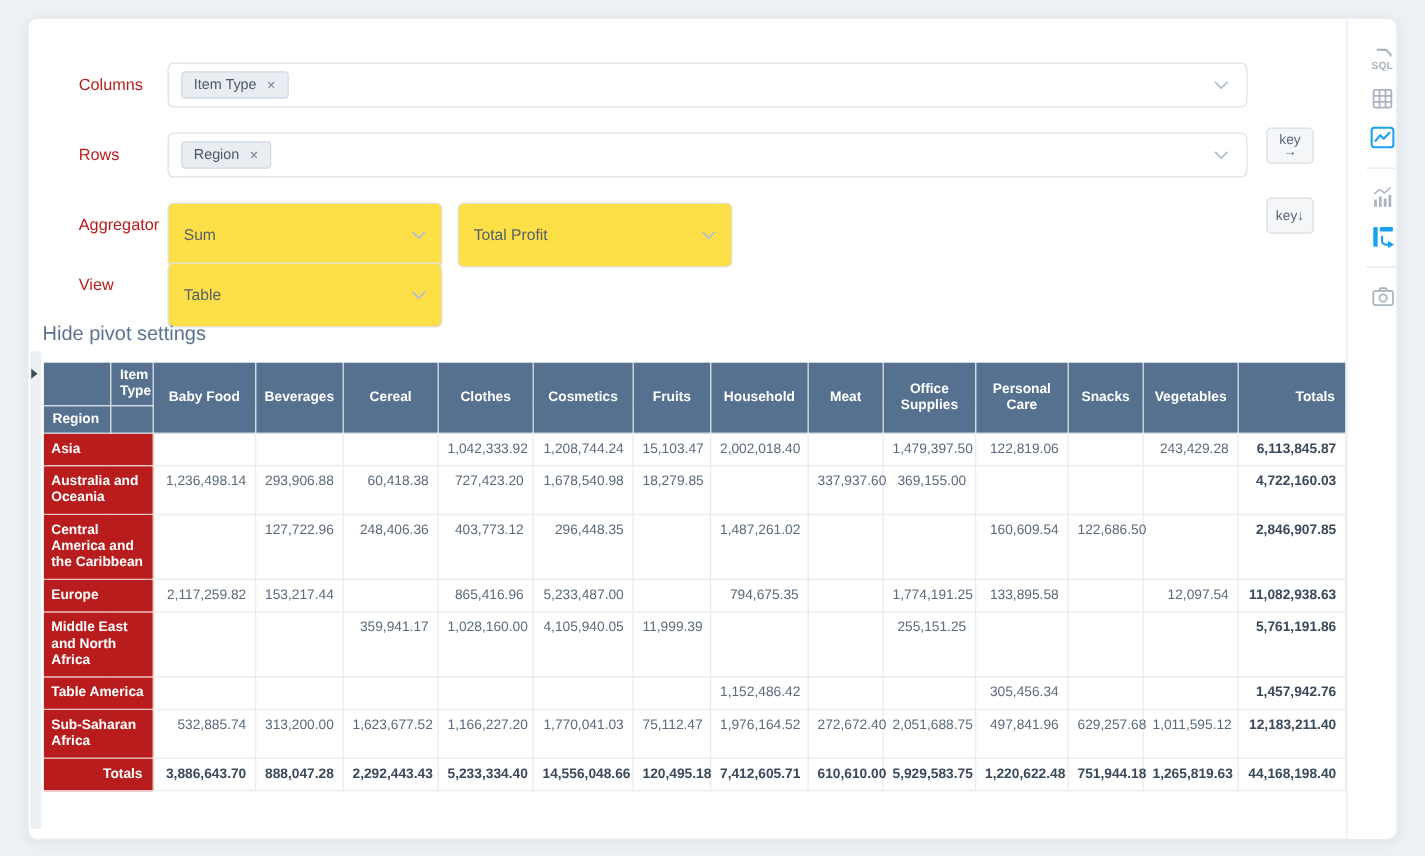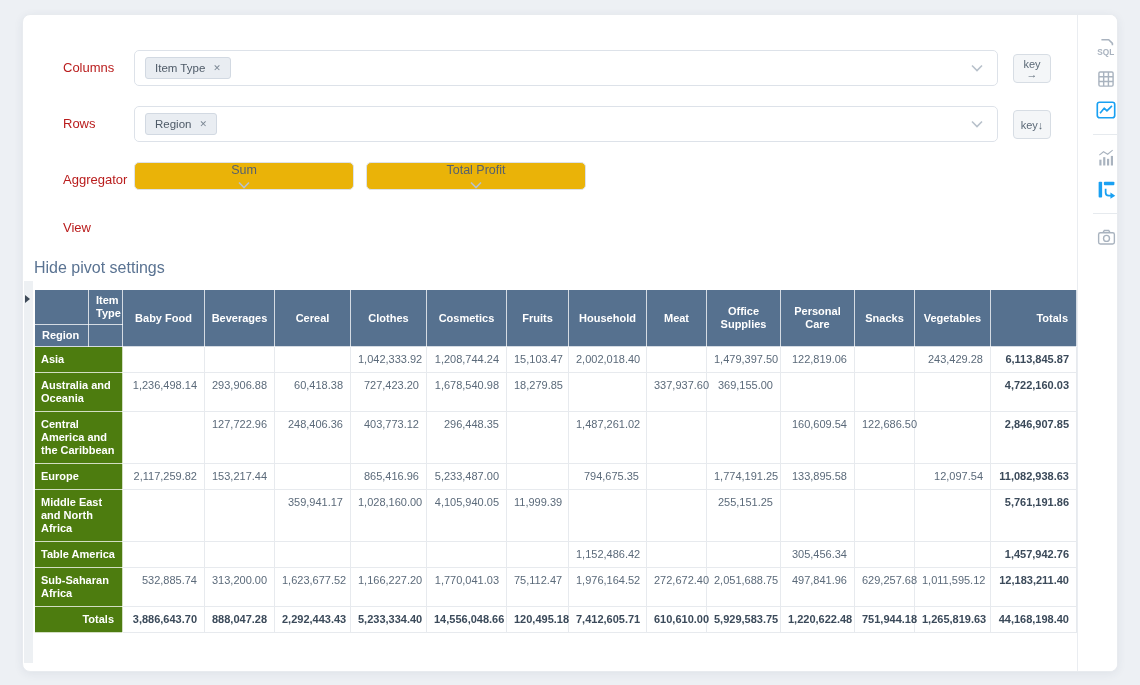--- a/index.html
+++ b/index.html
@@ -8,48 +8,48 @@
     background:#edf0f4; }
   .card { position:absolute; left:22px; top:14px; width:1096px; height:658px;
     background:#ffffff; border:1px solid #e8ebef; border-radius:8px;
     box-shadow:0 2px 10px rgba(40,60,90,.07); overflow:hidden; }
 
   
   .ctl-label { position:absolute; left:40px; color:#b91c1c; font-size:13px; }
   .bigselect { position:absolute; left:111px; width:864px; height:36px;
     border:1px solid #dde2e9; border-radius:5px; background:#fff;
     display:flex; align-items:center; padding:0 14px 0 10px; }
-  .smallselect { position:absolute; width:220px; height:28px;
-    border:1px solid #dde2e9; border-radius:5px; background:#eab308;
+  .smallselect { position:absolute; width:220px; height:52px;
+    border:1px solid #dde2e9; border-radius:5px; background:#fde047;
     display:flex; align-items:center; justify-content:space-between;
-    padding:0 12px; font-size:12.5px; color:#56616e; cursor:pointer;flex-direction:column; }
+    padding:0 12px; font-size:12.5px; color:#56616e; cursor:pointer; }
   .tag { display:inline-flex; align-items:center; gap:8px;
     background:#e9edf2; border:1px solid #d2d9e2; border-radius:3px;
     padding:4px 9px; font-size:11.5px; color:#4e5a67; cursor:grab; }
   .tag .x { font-size:9px; color:#7b8794; font-weight:bold; cursor:pointer; }
   .chev { margin-left:auto; flex:none; }
   .keybtn { position:absolute; left:990px; width:38px; height:29px;
     background:#f4f6f8; border:1px solid #d7dde4; border-radius:4px;
     color:#5b6977; font-size:11px; display:flex; align-items:center;
-    justify-content:center; cursor:pointer; line-height:10px; }
+    justify-content:center; cursor:pointer; line-height:10px;margin-top:48px; }
   .keybtn.stack { flex-direction:column; }
   .hide-link { position:absolute; left:11px; top:244px; width:1042px;
     text-align:left; color:#5a7392; font-size:16px; cursor:pointer; }
 
   
   .tblwrap { position:absolute; left:11px; top:274px; }
   table { border-collapse:collapse; table-layout:fixed; width:1042px;
     font-size:11px; }
   th,td { border:1px solid #e7eaee; }
   th.hdr { background:#56718f; color:#fff; font-weight:bold;
     border:1px solid rgba(255,255,255,.75); padding:4px 5px;
     text-align:center; vertical-align:middle; line-height:13px; }
   th.hdr.tot { text-align:right; padding-right:8px; }
   th.hdr.axis { text-align:left; padding-left:7px; }
-  th.rowlbl { background:#4d7c0f; color:#fff; font-weight:bold;
+  th.rowlbl { background:#b91c1c; color:#fff; font-weight:bold;
     border:1px solid rgba(255,255,255,.75); text-align:left;
     vertical-align:top; padding:6px 6px; line-height:13px; font-size:11px; }
   th.rowlbl.totrow { text-align:right; vertical-align:middle; padding-right:8px; }
   td { color:#5b6a7a; text-align:right; vertical-align:top;
     padding:6px 7px; white-space:nowrap; line-height:13px; background:#fff; }
   td.totcell { font-weight:bold; color:#3b4a5a; }
   tr.totals td { font-weight:bold; color:#3b4a5a; }
 
   
   .strip { position:absolute; left:1px; top:266px; width:9px; height:382px;
@@ -109,20 +109,26 @@
       </svg>
   </div>
   <div class="smallselect" style="left:343px; top:147px;">
     <span>Total Profit</span>
     <svg width="12" height="8" viewBox="0 0 12 8">
         <polyline points="1,1.5 6,6.5 11,1.5" fill="none" stroke="#b8c1cb" stroke-width="1.6"></polyline>
       </svg>
   </div>
 
   <div class="ctl-label" style="top:205px;">View</div>
+  <div class="smallselect" style="left:111px; top:195px;">
+    <span>Table</span>
+    <svg width="12" height="8" viewBox="0 0 12 8">
+        <polyline points="1,1.5 6,6.5 11,1.5" fill="none" stroke="#b8c1cb" stroke-width="1.6"></polyline>
+      </svg>
+  </div>
 
   <div class="hide-link">Hide pivot settings</div>
 
   <div class="tblwrap">
     <table>
       <colgroup id="pivot-cols">
           <col style="width:54px">
           <col style="width:34px">
           <col style="width:82px">
           <col style="width:70px">

